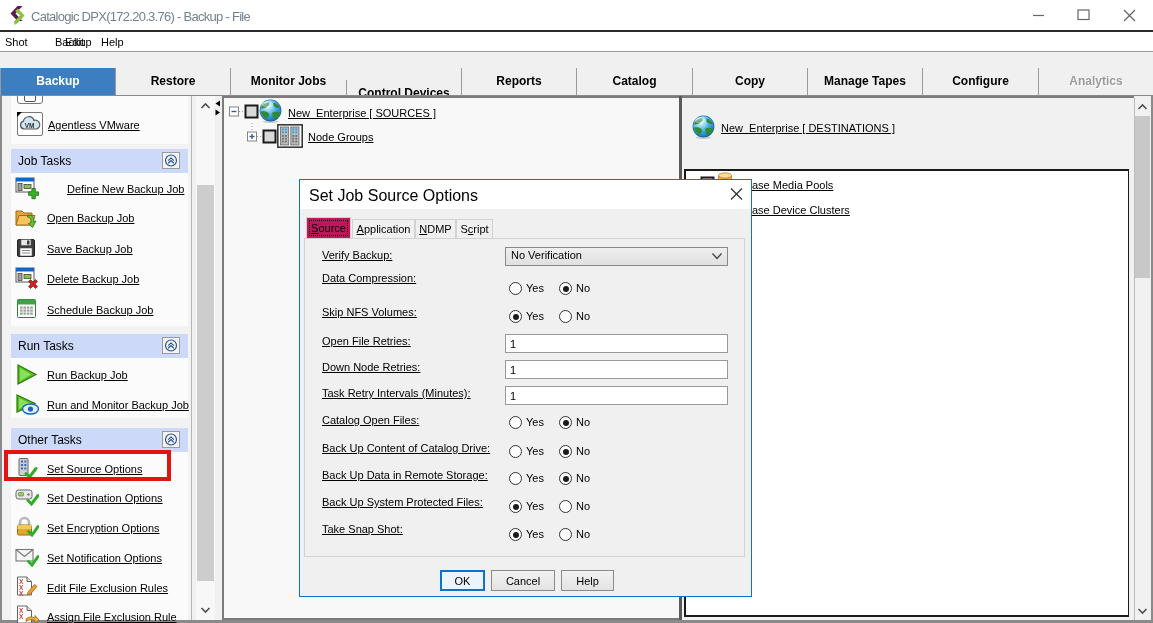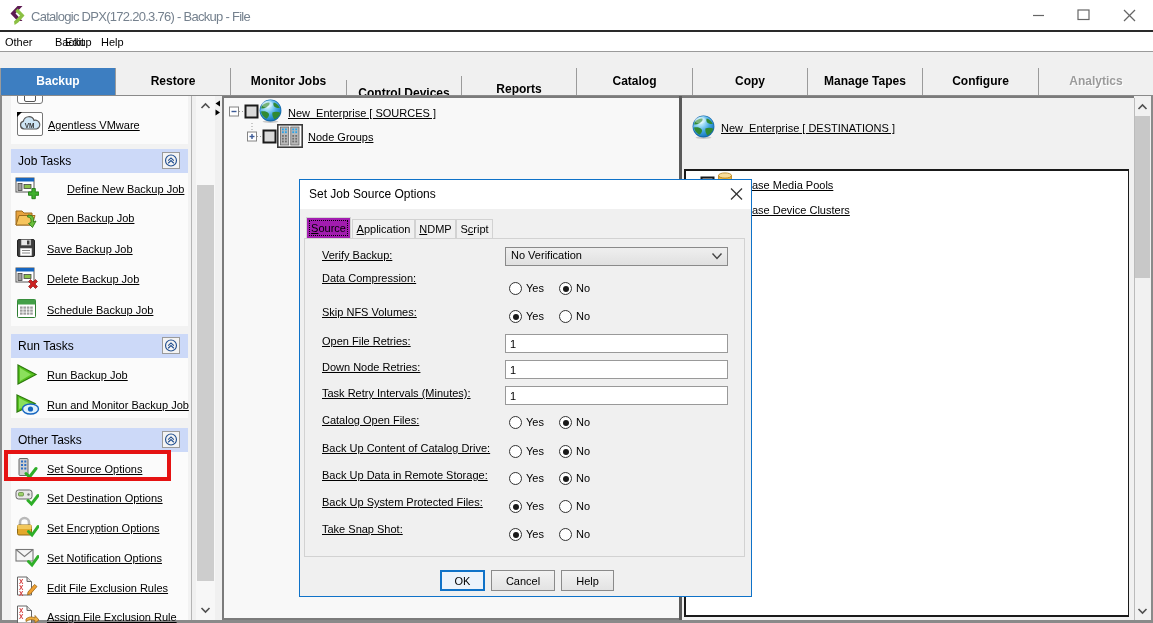--- a/index.html
+++ b/index.html
@@ -22,38 +22,38 @@
 <div class="abs" style="left:31px;top:9px;font-size:13px;letter-spacing:-0.72px;color:#75818e;">Catalogic DPX(172.20.3.76) - Backup - File</div>
 <svg class="abs" style="left:1028px;top:5px;" width="115" height="21" viewBox="0 0 115 21">
   <line x1="5" y1="10.5" x2="16" y2="10.5" stroke="#666" stroke-width="1.2"></line>
   <rect x="50" y="5" width="11" height="9.5" fill="none" stroke="#666" stroke-width="1.2"></rect>
   <line x1="96" y1="5" x2="107" y2="16" stroke="#666" stroke-width="1.2"></line>
   <line x1="107" y1="5" x2="96" y2="16" stroke="#666" stroke-width="1.2"></line>
 </svg>
 <div class="abs" style="left:0;top:30px;width:1153px;height:2px;background:#2a2a2a;"></div>
 
 <div class="abs" style="left:0;top:32px;width:1153px;height:20px;background:#ffffff;"></div>
-<div class="abs" style="left:5px;top:36px;font-size:11px;">Other</div>
+<div class="abs" style="left:5px;top:36px;font-size:11px;">Shot</div>
 <div class="abs" style="left:30px;top:36px;font-size:11px;padding-left:35px;">Edit</div>
 <div class="abs" style="left:55px;top:36px;font-size:11px;">Backup</div>
 <div class="abs" style="left:101px;top:36px;font-size:11px;">Help</div>
 <div class="abs" style="left:0;top:51px;width:1153px;height:1px;background:#9a9a9a;"></div>
 
 <div class="abs" style="left:0;top:52px;width:1153px;height:44px;background:#f0f0f0;"></div>
 <style>
  .tab { position:absolute; top:68px; height:27px; line-height:27px; text-align:center;
    font-size:12px; font-weight:bold; color:#000; background:#f0f0f0;
    border-left:1px solid #9b9b9b; }
  .tab:first-of-type { border-left:none; }
 </style>
 <div class="tab" style="left:0px;width:115px;background:#3d7ec1;color:#fff;">Backup</div>
 <div class="tab" style="left:115px;width:115px;">Restore</div>
 <div class="tab" style="left:230px;width:116px;">Monitor Jobs</div>
 <div class="tab" style="left:346px;width:115px;margin-top:12px;">Control Devices</div>
-<div class="tab" style="left:461px;width:115px;margin-top:8px;">Reports</div>
+<div class="tab" style="left:461px;width:115px;">Reports</div>
 <div class="tab" style="left:692px;width:115px;">Copy</div>
 <div class="tab" style="left:576px;width:116px;">Catalog</div>
 <div class="tab" style="left:807px;width:115px;">Manage Tapes</div>
 <div class="tab" style="left:922px;width:116px;">Configure</div>
 <div class="tab" style="left:1038px;width:115px;color:#9b9b9b;text-shadow:1px 1px 0 #fff;">Analytics</div>
 <div class="abs" style="left:0;top:95px;width:1153px;height:1px;background:#8a8a8a;"></div>
 
 <div class="abs" style="left:0;top:96px;width:1153px;height:527px;background:#f0f0f0;"></div>
 
 <div class="abs" style="left:0;top:96px;width:2px;height:527px;background:#8a8a8a;"></div>
@@ -370,29 +370,29 @@
  .ylbl { position:absolute; font-size:11px; color:#000; line-height:16px; }
  .inp { position:absolute; left:505px; width:223px; height:19px; background:#fff; border:1px solid #999;
    font-size:11px; color:#000; padding:1px 0 0 4px; line-height:17px; }
  .dtab { position:absolute; top:219px; height:19px; font-size:11px; color:#000; text-align:center;
    border:1px solid #d2d2d2; border-bottom:none; background:#f0f0f0; line-height:19px; }
  .btn { position:absolute; top:570px; height:21px; font-size:11px; color:#000; text-align:center;
    line-height:20px; background:linear-gradient(#f2f2f2,#e3e3e3); border:1px solid #8a8a8a; }
 </style>
 <div class="abs" style="left:299px;top:179px;width:453px;height:418px;background:#f0f0f0;border:1.5px solid #0f72c8;"></div>
 <div class="abs" style="left:300px;top:180px;width:451px;height:29px;background:#ffffff;"></div>
-<div class="abs" style="left:309px;top:187px;font-size:12px;color:#000;">Set Job Source Options</div>
+<div class="abs" style="left:309px;top:187px;font-size:16px;color:#000;">Set Job Source Options</div>
 <svg class="abs" style="left:730px;top:188px;" width="16" height="12" viewBox="0 0 16 12">
   <line x1="1" y1="0.5" x2="12" y2="11.5" stroke="#333" stroke-width="1.3"></line>
   <line x1="12" y1="0.5" x2="1" y2="11.5" stroke="#333" stroke-width="1.3"></line>
 </svg>
 
 <div class="abs" style="left:304px;top:238px;width:441px;height:319px;border:1px solid #d2d2d2;"></div>
 
-<div class="dtab" style="left:306px;top:217px;height:21px;width:45px;background:#a21caf;border-color:#d2d2d2;z-index:2;line-height:21px;">
+<div class="dtab" style="left:306px;top:217px;height:21px;width:45px;background:#be185d;border-color:#d2d2d2;z-index:2;line-height:21px;">
       <span style="outline:1px dotted #000;outline-offset:-3px;display:block;height:100%;"><u>S</u>ource</span>
     </div>
 <div class="dtab" style="left:352px;width:63px;"><u>A</u>pplication</div>
 <div class="dtab" style="left:415px;width:41px;"><u>N</u>DMP</div>
 <div class="dtab" style="left:456px;width:37px;">S<u>c</u>ript</div>
 
 <div class="lbl" style="left:322px;top:247px;">Verify Backup:</div>
 <div class="lbl" style="left:322px;top:270px;">Data Compression:</div>
 <div class="lbl" style="left:322px;top:304px;">Skip NFS Volumes:</div>
 <div class="lbl" style="left:322px;top:333px;">Open File Retries:</div>

